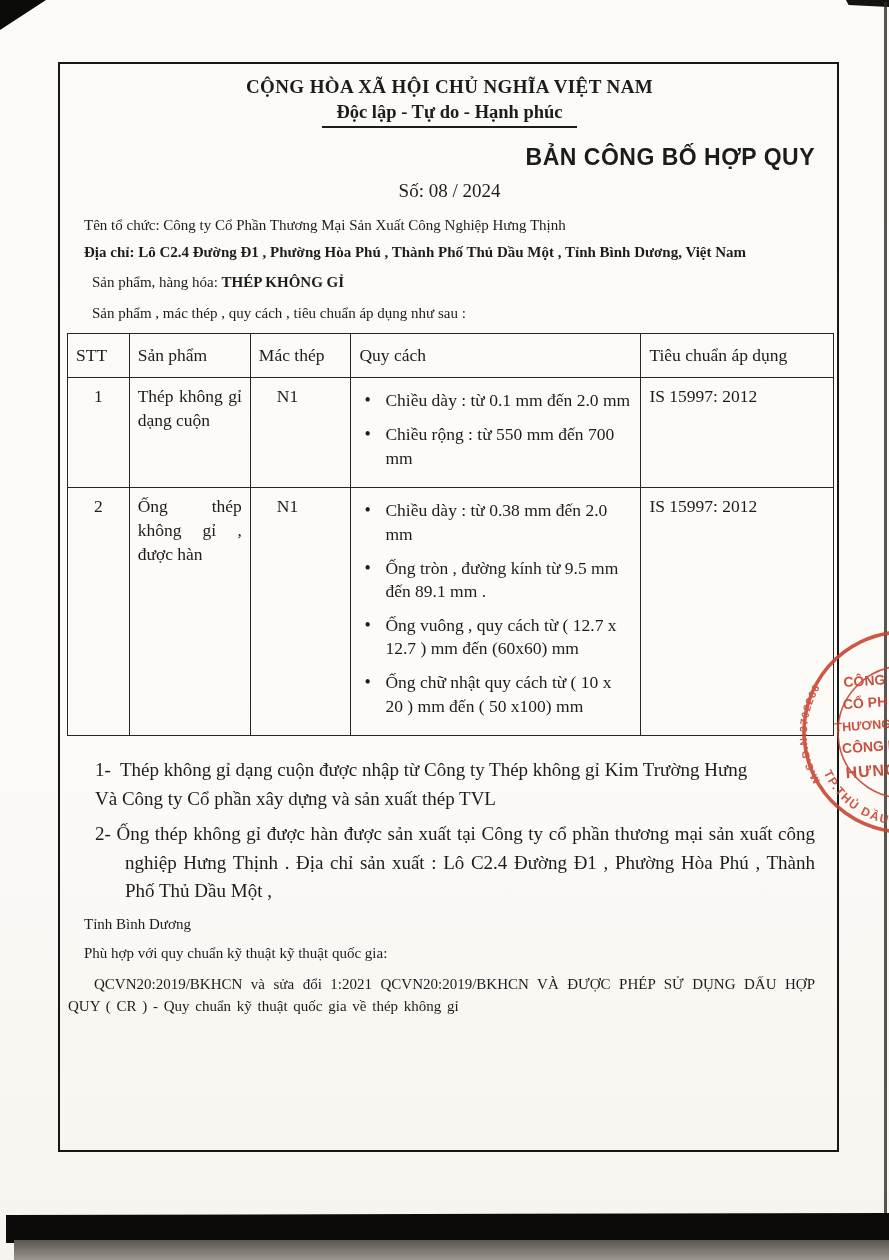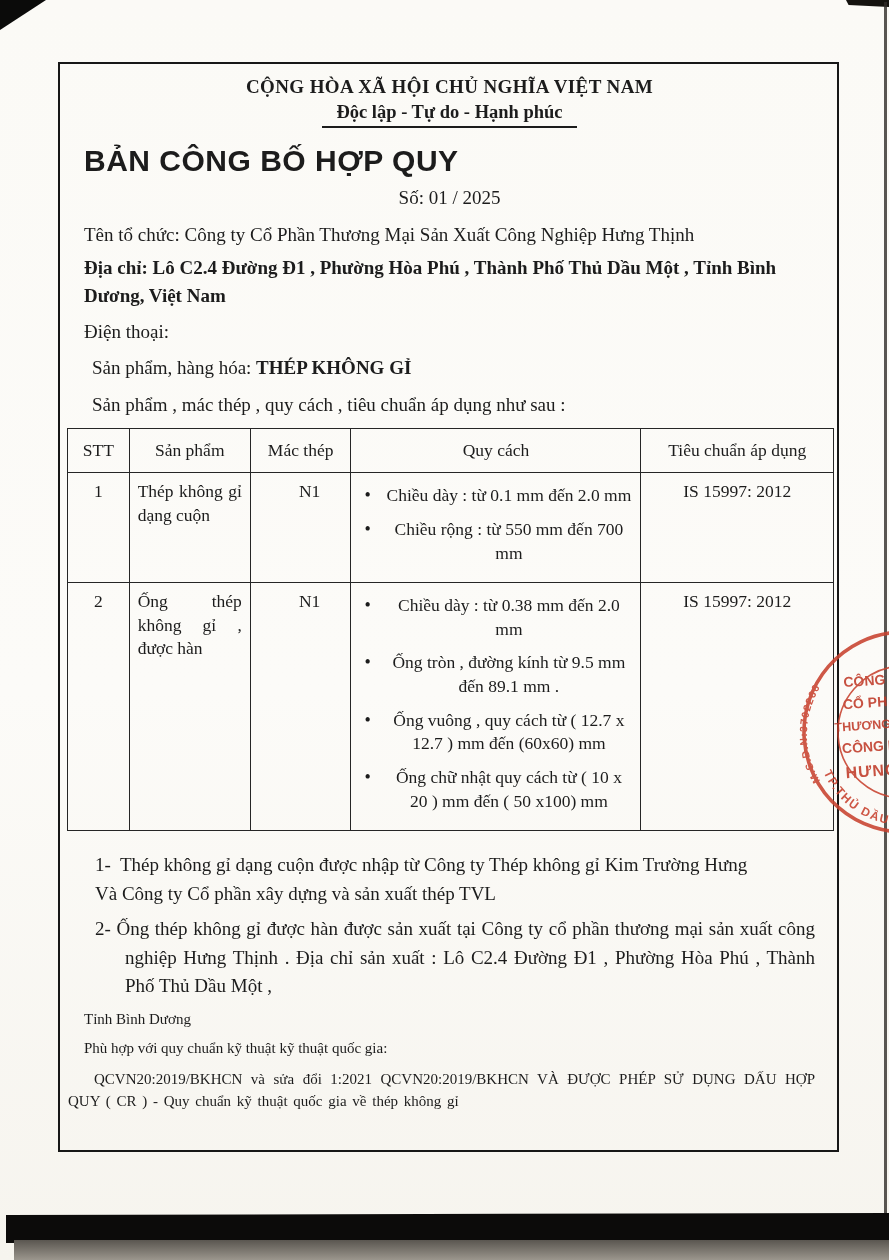--- a/index.html
+++ b/index.html
@@ -20,34 +20,34 @@
   .art-bottom-band { position:absolute; left:6px; top:1214px; width:883px; height:28px;
     background:#0c0b0a; transform:rotate(-.12deg); }
   .art-bottom-fade { position:absolute; left:14px; top:1240px; width:875px; height:20px;
     background:linear-gradient(180deg,#5a5650,#9b968d); }
   
   .frame { position:absolute; left:58px; top:62px; width:781px; height:1090px;
     border:2px solid #171717; padding:12px 22px 0 24px; }
   .nat1 { text-align:center; font-weight:bold; font-size:19px; letter-spacing:.4px; }
   .nat2 { text-align:center; font-weight:bold; font-size:18.5px; margin-top:4px; }
   .nat2 .uline { border-bottom:2px solid #1c1c1c; padding:0 14px 3px; display:inline-block; }
-  .doc-title { text-align:left; font-family:"Liberation Sans", sans-serif;
-    font-weight:bold; font-size:30px; letter-spacing:.5px; margin-top:16px; }
+  .doc-title { text-align:right; font-family:"Liberation Sans", sans-serif;
+    font-weight:bold; font-size:23px; letter-spacing:.5px; margin-top:16px; }
   .doc-no { text-align:center; font-size:19px; margin-top:9px; }
-  .para { font-size:19px; line-height:1.48; margin-top:8px; }
+  .para { font-size:15px; line-height:1.48; margin-top:8px; }
   .mt-lg { margin-top:12px; }
   .mt-sm { margin-top:5px;font-weight:bold; }
   .indent1 { padding-left:8px; }
   .bold { font-weight:bold; }
   
   .spec-table { border-collapse:collapse; table-layout:fixed;
     width:calc(100% + 36px); margin-left:-17px; margin-top:9px;
     font-size:17.5px; line-height:1.35; }
   .spec-table th, .spec-table td { border:1.6px solid #262626;
-    padding:7px 8px; vertical-align:top; text-align:center; font-weight:normal; }
+    padding:7px 8px; vertical-align:top; text-align:left; font-weight:normal; }
   .spec-table th { padding:10px 8px; }
   .c-stt  { width:57px;  text-align:center; }
   .c-prod { width:112px; }
   .c-mac  { width:93px; }
   .c-quy  { width:268px;margin-top:44px; }
   .c-std  { width:178px; }
   td.c-stt { text-align:center; }
   td.c-prod { text-align:justify; }
   td.c-mac { padding-left:26px; }
   .spec-list { list-style:none; }
@@ -86,25 +86,24 @@
   <div class="art-bottom-fade"></div>
 
   <div class="frame">
 
     <div class="nat1">CỘNG HÒA XÃ HỘI CHỦ NGHĨA VIỆT NAM</div>
     <div class="nat2">
       <span class="uline">Độc lập - Tự do - Hạnh phúc</span>
     </div>
 
     <div class="doc-title">BẢN CÔNG BỐ HỢP QUY</div>
-    <div class="doc-no">Số: 01 / 2025</div>
+    <div class="doc-no">Số: 08 / 2024</div>
 
     <p class="para mt-lg">Tên tổ chức: Công ty Cổ Phần Thương Mại Sản Xuất Công Nghiệp Hưng Thịnh</p>
     <p class="para mt-sm">Địa chỉ: Lô C2.4 Đường Đ1 , Phường Hòa Phú , Thành Phố Thủ Dầu Một , Tỉnh Bình Dương, Việt Nam</p>
-    <p class="para">Điện thoại:</p>
 
     <p class="para indent1"><span>Sản phẩm, hàng hóa: </span><span class="bold">THÉP KHÔNG GỈ</span></p>
     <p class="para indent1">Sản phẩm , mác thép , quy cách , tiêu chuẩn áp dụng như sau :</p>
 
     <table class="spec-table">
       <thead>
         <tr>
           <th class="c-stt">STT</th>
           <th class="c-prod">Sản phẩm</th>
           <th class="c-mac">Mác thép</th>

